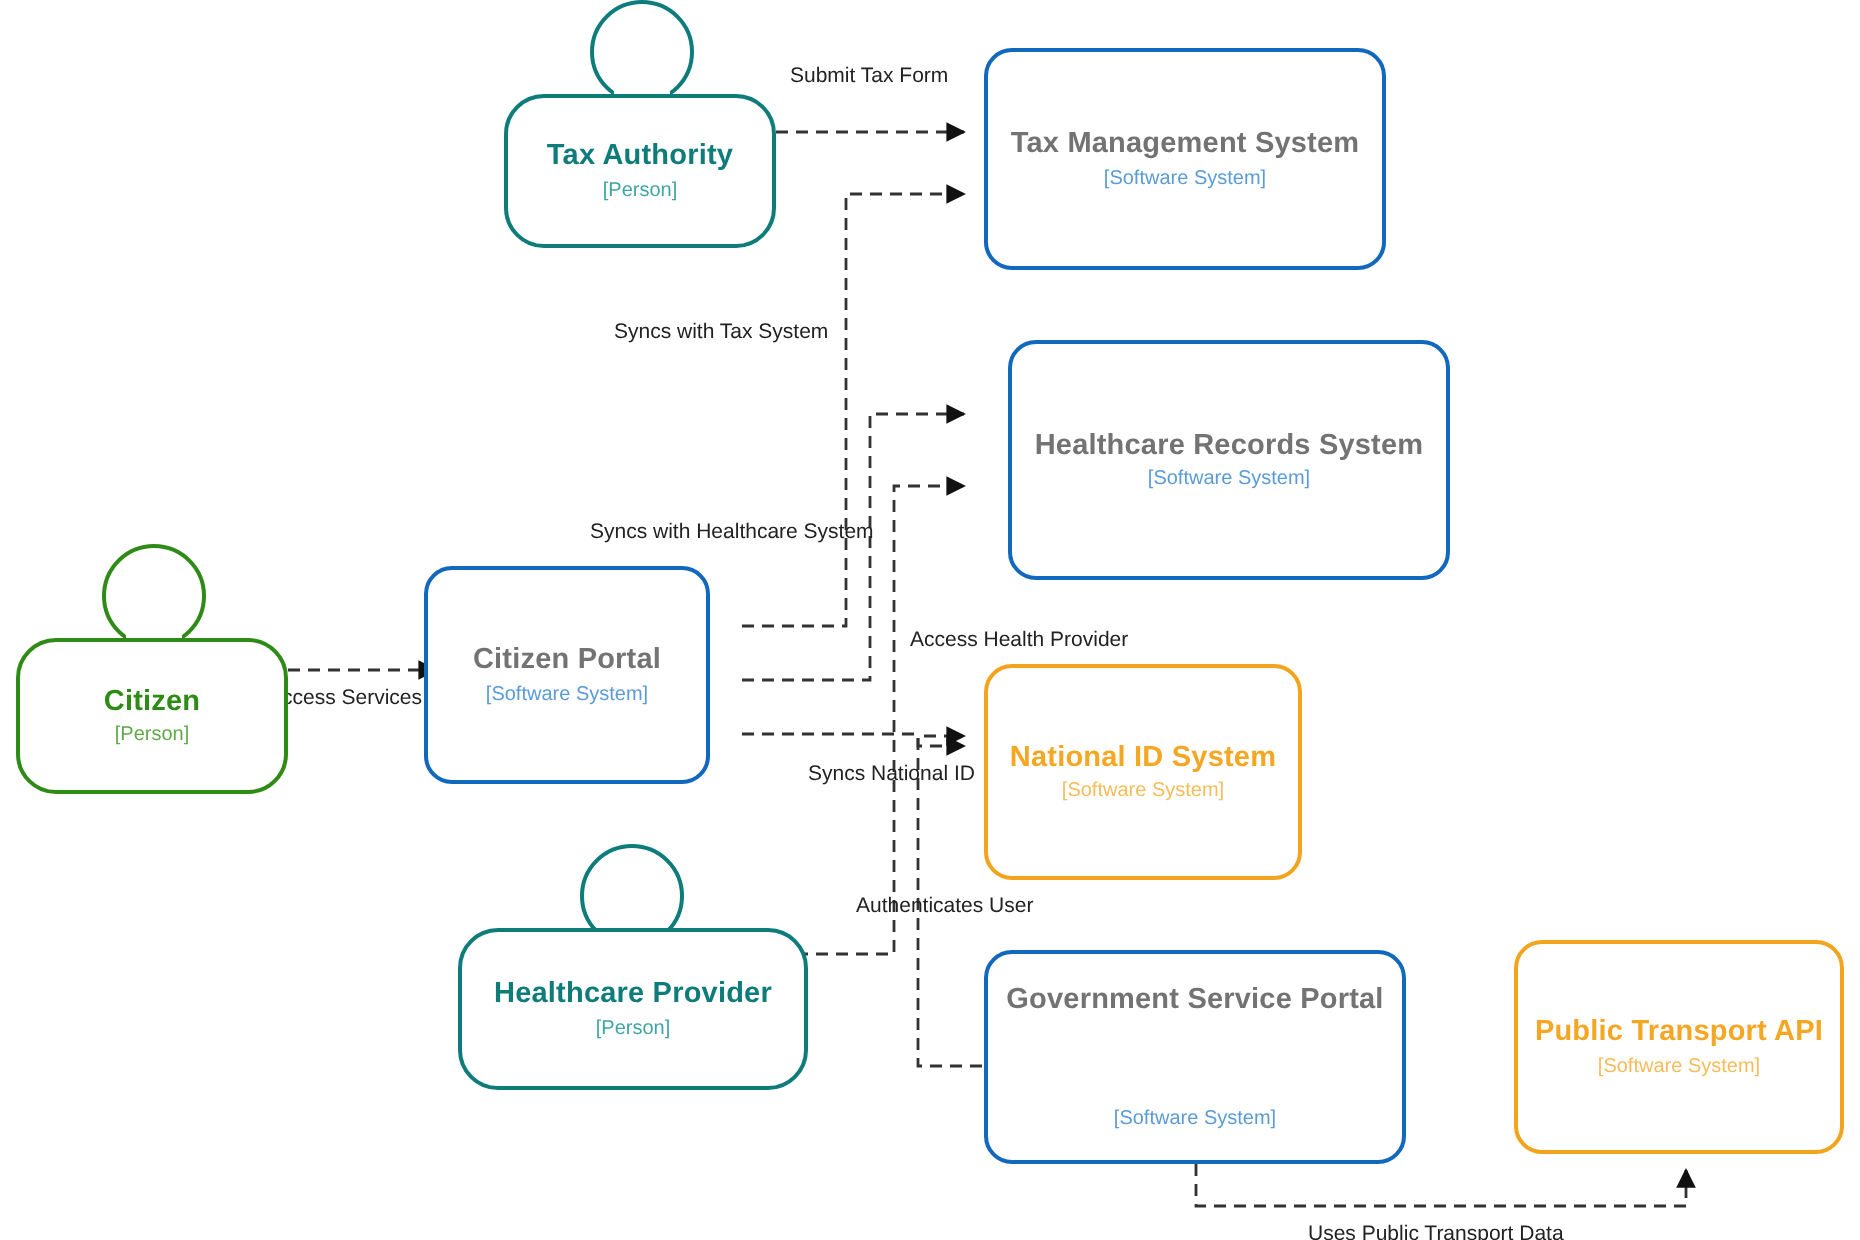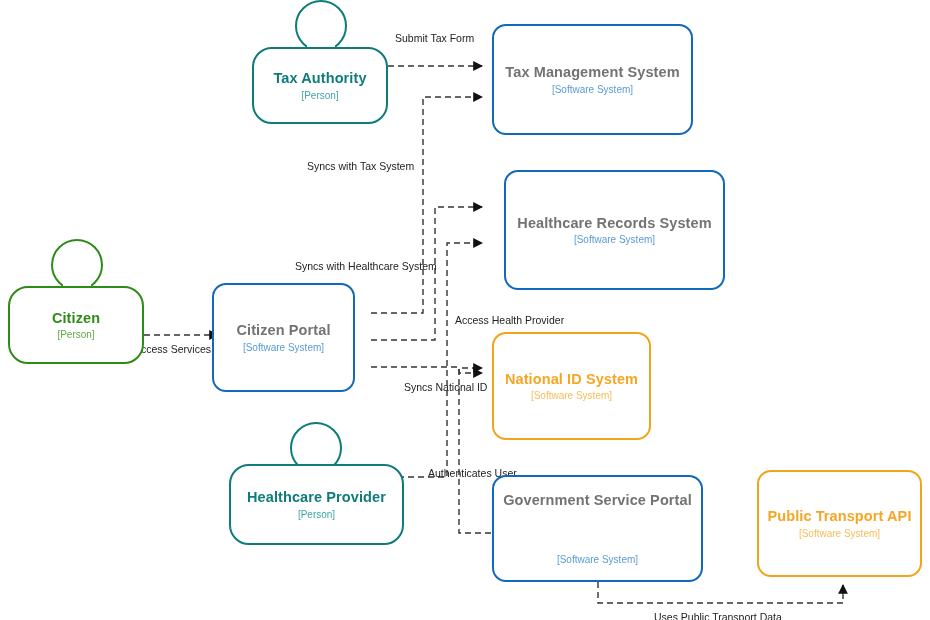--- a/index.html
+++ b/index.html
@@ -77,21 +77,21 @@
   <div class="elabel" style="left:307px;top:161px;">Syncs with Tax System</div>
 
   <div class="elabel" style="left:279px;top:261px;margin-left:16px;">Syncs with Healthcare System</div>
 
   <div class="elabel" style="left:134px;top:344px;">Access Services</div>
 
   <div class="elabel" style="left:455px;top:315px;">Access Health Provider</div>
 
   <div class="elabel" style="left:404px;top:382px;">Syncs National ID</div>
 
-  <div class="elabel" style="left:428px;top:468px;text-align:center;">Authenticates User</div>
+  <div class="elabel" style="left:428px;top:448px;text-align:center;">Authenticates User</div>
 
   <div class="elabel" style="left:654px;top:612px;">Uses Public Transport Data</div>
 
   <div style="position:absolute;left:252px;top:0px;width:136px;height:124px;">
     <div class="person-head c-teal" style="left:43px;top:0px;width:52px;height:52px;border-color:#0E7C7B;"></div>
     <div class="head-mask" style="left:55px;top:42px;width:28px;height:10px;"></div>
     <div class="node person-body c-teal" style="left:0px;top:47px;width:136px;height:77px;">
       <div class="title">Tax Authority</div>
       <div class="subtitle">[Person]</div>
     </div>
@@ -100,21 +100,21 @@
   <div class="node sys c-blue" style="left:492px;top:24px;width:201px;height:111px;">
     <div class="title">Tax Management System</div>
     <div class="subtitle">[Software System]</div>
   </div>
 
   <div class="node sys c-blue" style="left:504px;top:170px;width:221px;height:120px;text-align:center;">
     <div class="title">Healthcare Records System</div>
     <div class="subtitle">[Software System]</div>
   </div>
 
-  <div style="position:absolute;left:8px;top:239px;width:136px;height:125px;">
+  <div style="position:absolute;left:8px;top:272px;width:136px;height:125px;">
     <div class="person-head c-green" style="left:43px;top:0px;width:52px;height:52px;border-color:#2E8B16;"></div>
     <div class="head-mask" style="left:55px;top:42px;width:28px;height:10px;"></div>
     <div class="node person-body c-green" style="left:0px;top:47px;width:136px;height:78px;">
       <div class="title">Citizen</div>
       <div class="subtitle">[Person]</div>
     </div>
   </div>
 
   <div class="node sys c-blue" style="left:212px;top:283px;width:143px;height:109px;justify-content:center;">
     <div class="title">Citizen Portal</div>

